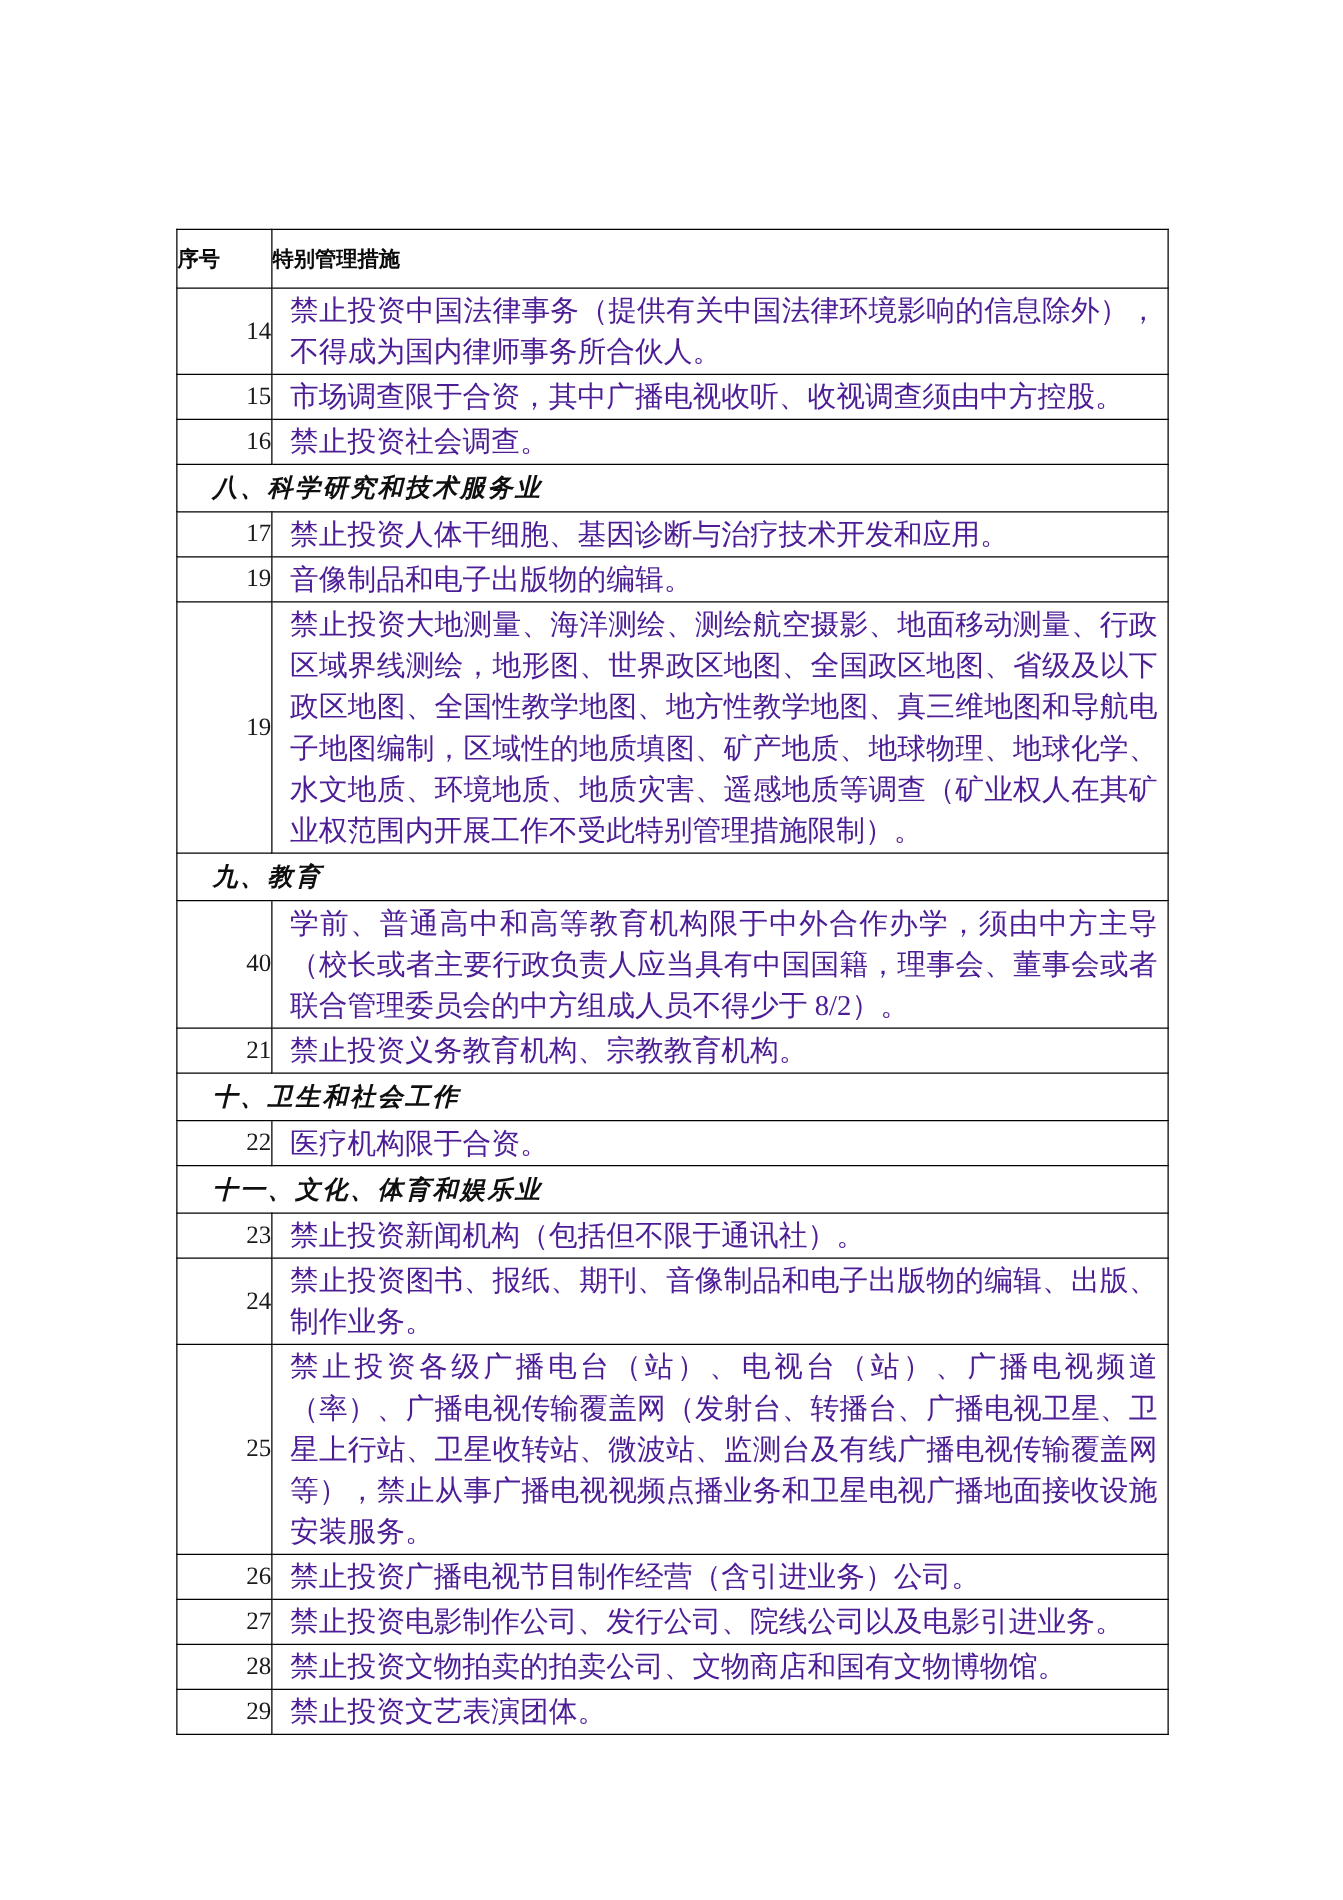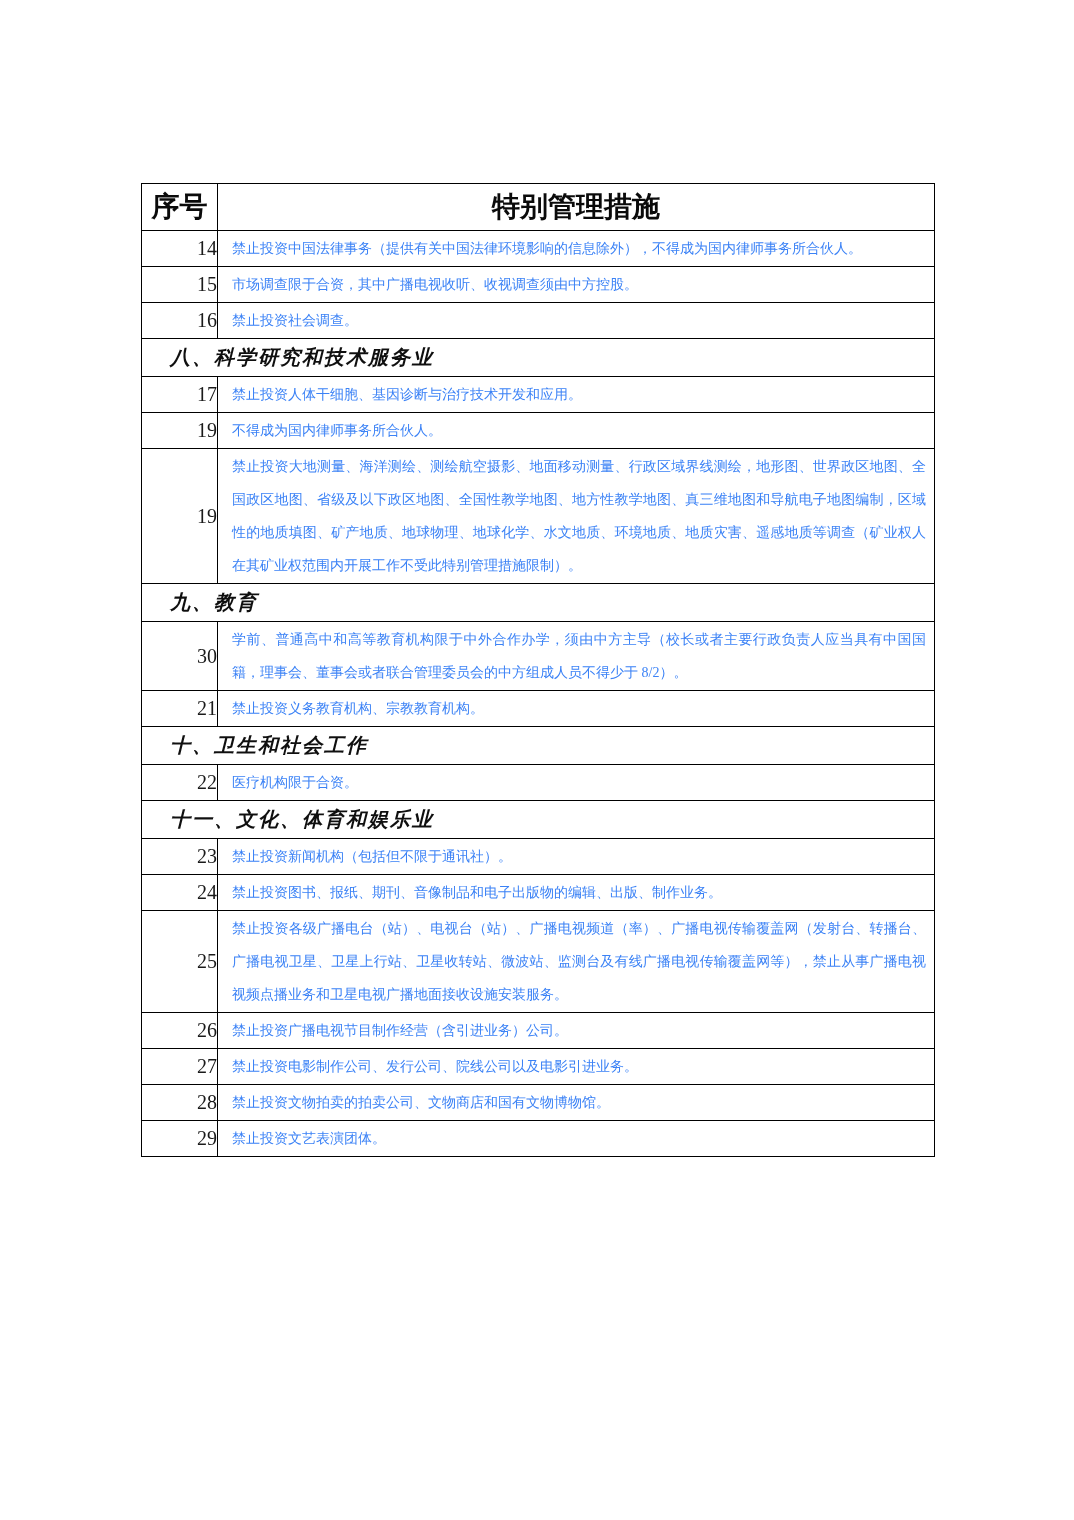--- a/index.html
+++ b/index.html
@@ -29,37 +29,37 @@
   .doc-table th, .doc-table td {
     border: 1px solid #000000;
     vertical-align: middle;
   }
   col.c-num { width: 76px; }
   col.c-text { width: 717px; }
   th.h-num, th.h-text {
     height: 47px;
     font-family: "Liberation Sans", "DejaVu Sans", sans-serif;
     font-weight: bold;
-    font-size: 28px;
-    text-align: center;
+    font-size: 17px;
+    text-align: left;
     color: #0a0a0a;
   }
   td.num {
     text-align: right;
     font-family: "Liberation Serif", "DejaVu Serif", serif;
     font-size: 20px;
     color: #1a1a1a;
   }
   td.text {
-    font-size: 14px;
+    font-size: 23px;
     line-height: 33px;
     padding: 1px 8px 1px 14px;
     text-align: justify;
     text-justify: inter-ideograph;
-    color: #3b82f6;
+    color: #4c1d95;
   }
   td.section {
     height: 38px;
     font-weight: bold;
     font-style: italic;
     font-size: 20px;
     padding-left: 28px;
     letter-spacing: 2px;
     color: #0f0f0f;
     font-family: Liberation Mono, monospace;
@@ -95,31 +95,31 @@
         </tr>
         <tr>
           <td colspan="2" class="section">八、科学研究和技术服务业</td>
         </tr>
         <tr>
           <td class="num">17</td>
           <td class="text">禁止投资人体干细胞、基因诊断与治疗技术开发和应用。</td>
         </tr>
         <tr>
           <td class="num">19</td>
-          <td class="text">不得成为国内律师事务所合伙人。</td>
+          <td class="text">音像制品和电子出版物的编辑。</td>
         </tr>
         <tr>
           <td class="num">19</td>
           <td class="text">禁止投资大地测量、海洋测绘、测绘航空摄影、地面移动测量、行政区域界线测绘，地形图、世界政区地图、全国政区地图、省级及以下政区地图、全国性教学地图、地方性教学地图、真三维地图和导航电子地图编制，区域性的地质填图、矿产地质、地球物理、地球化学、水文地质、环境地质、地质灾害、遥感地质等调查（矿业权人在其矿业权范围内开展工作不受此特别管理措施限制）。</td>
         </tr>
         <tr>
           <td colspan="2" class="section">九、教育</td>
         </tr>
         <tr>
-          <td class="num">30</td>
+          <td class="num">40</td>
           <td class="text">学前、普通高中和高等教育机构限于中外合作办学，须由中方主导（校长或者主要行政负责人应当具有中国国籍，理事会、董事会或者联合管理委员会的中方组成人员不得少于 8/2）。</td>
         </tr>
         <tr>
           <td class="num">21</td>
           <td class="text">禁止投资义务教育机构、宗教教育机构。</td>
         </tr>
         <tr>
           <td colspan="2" class="section">十、卫生和社会工作</td>
         </tr>
         <tr>

